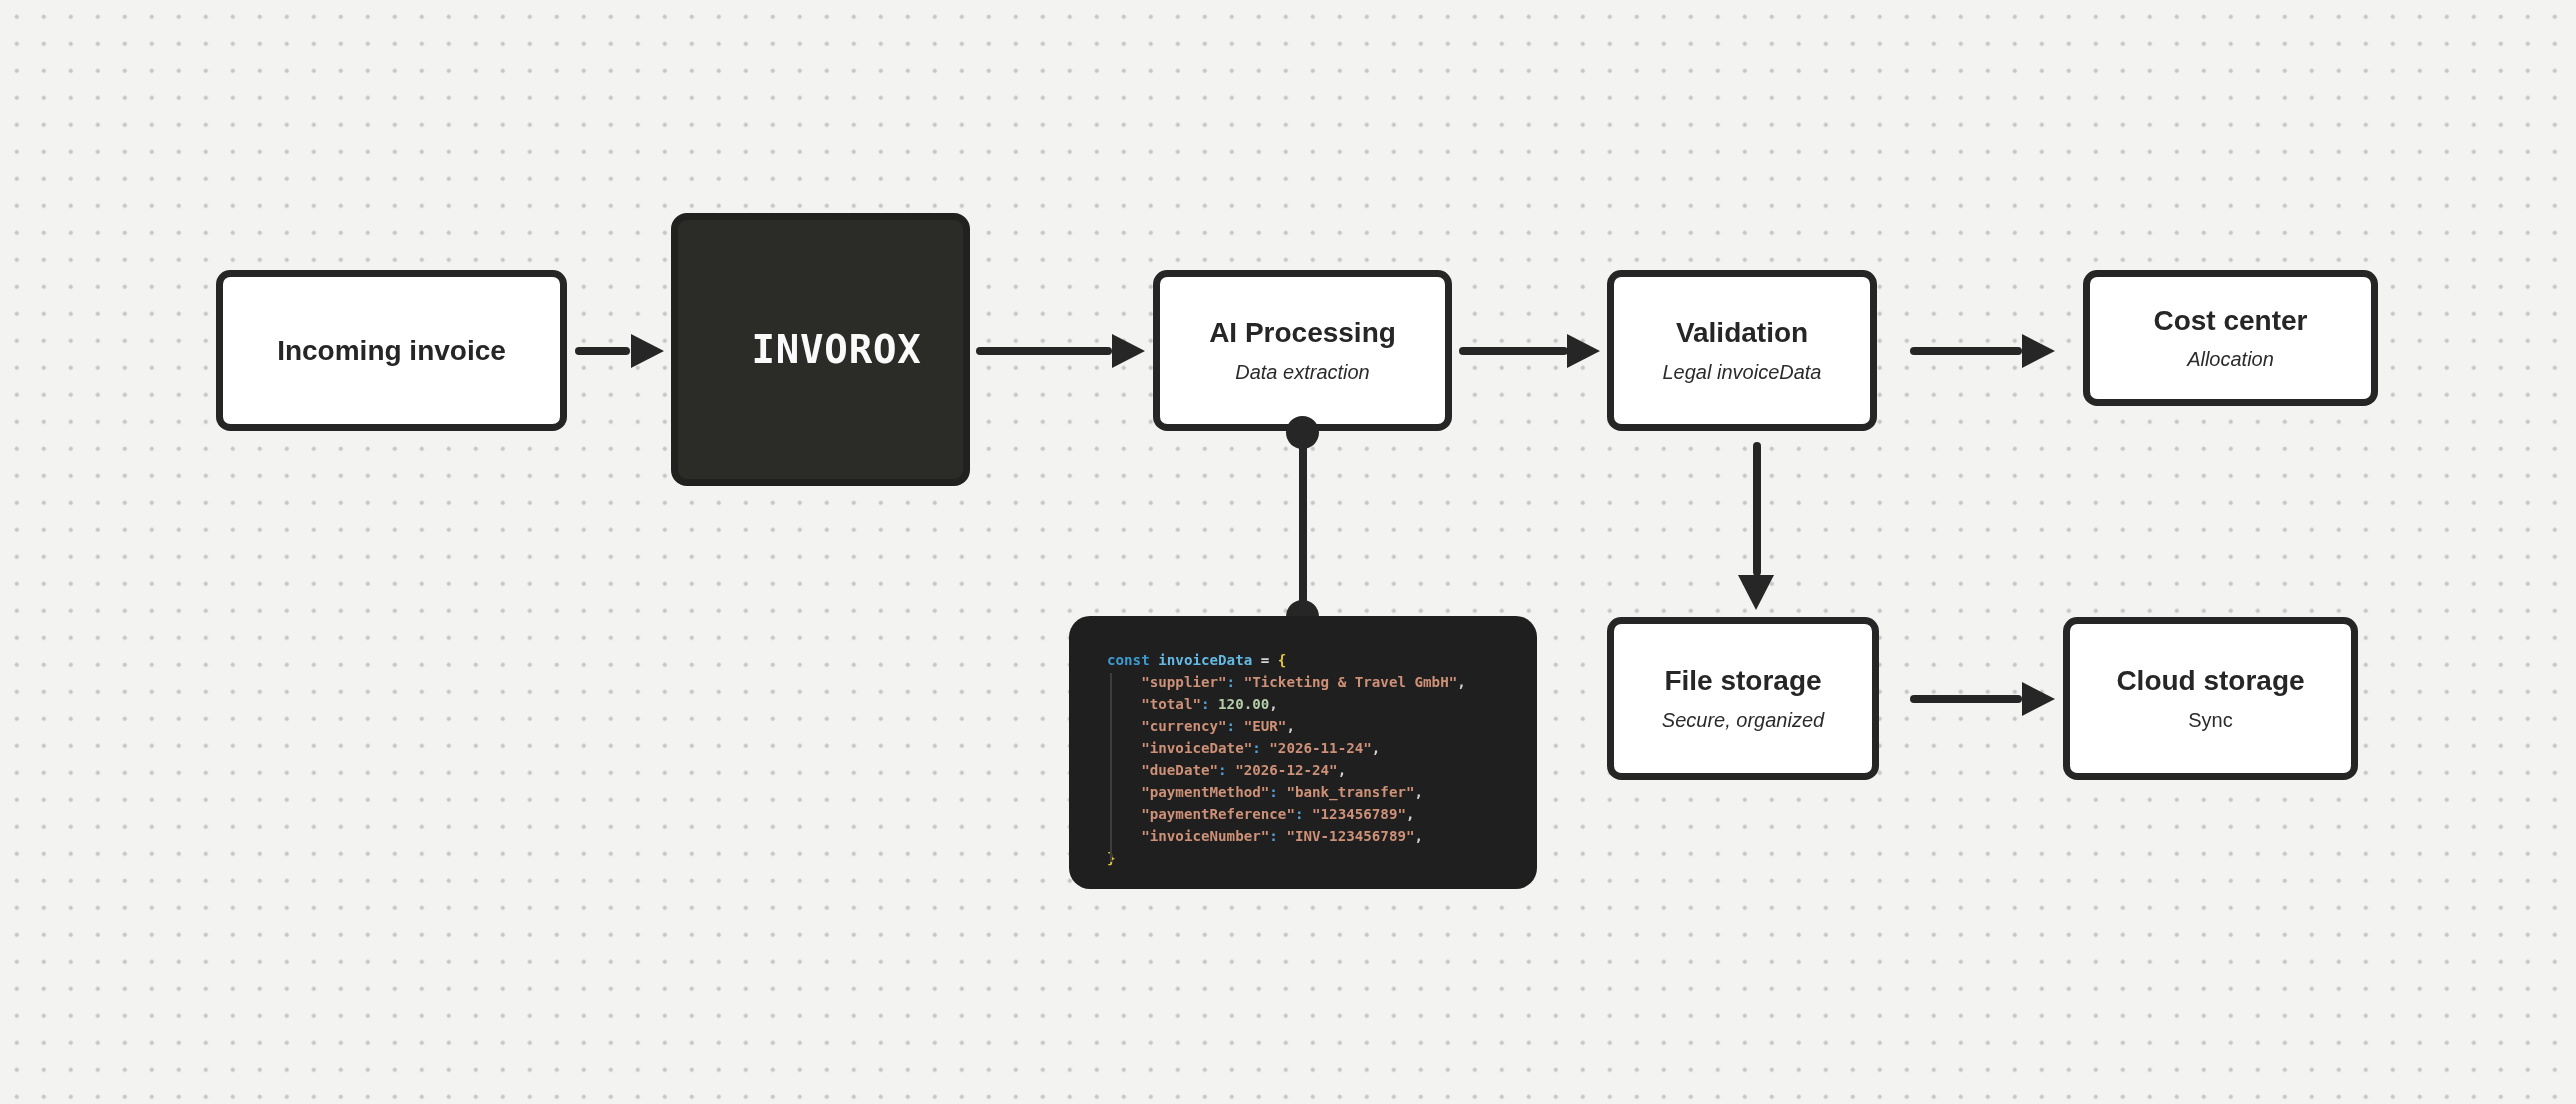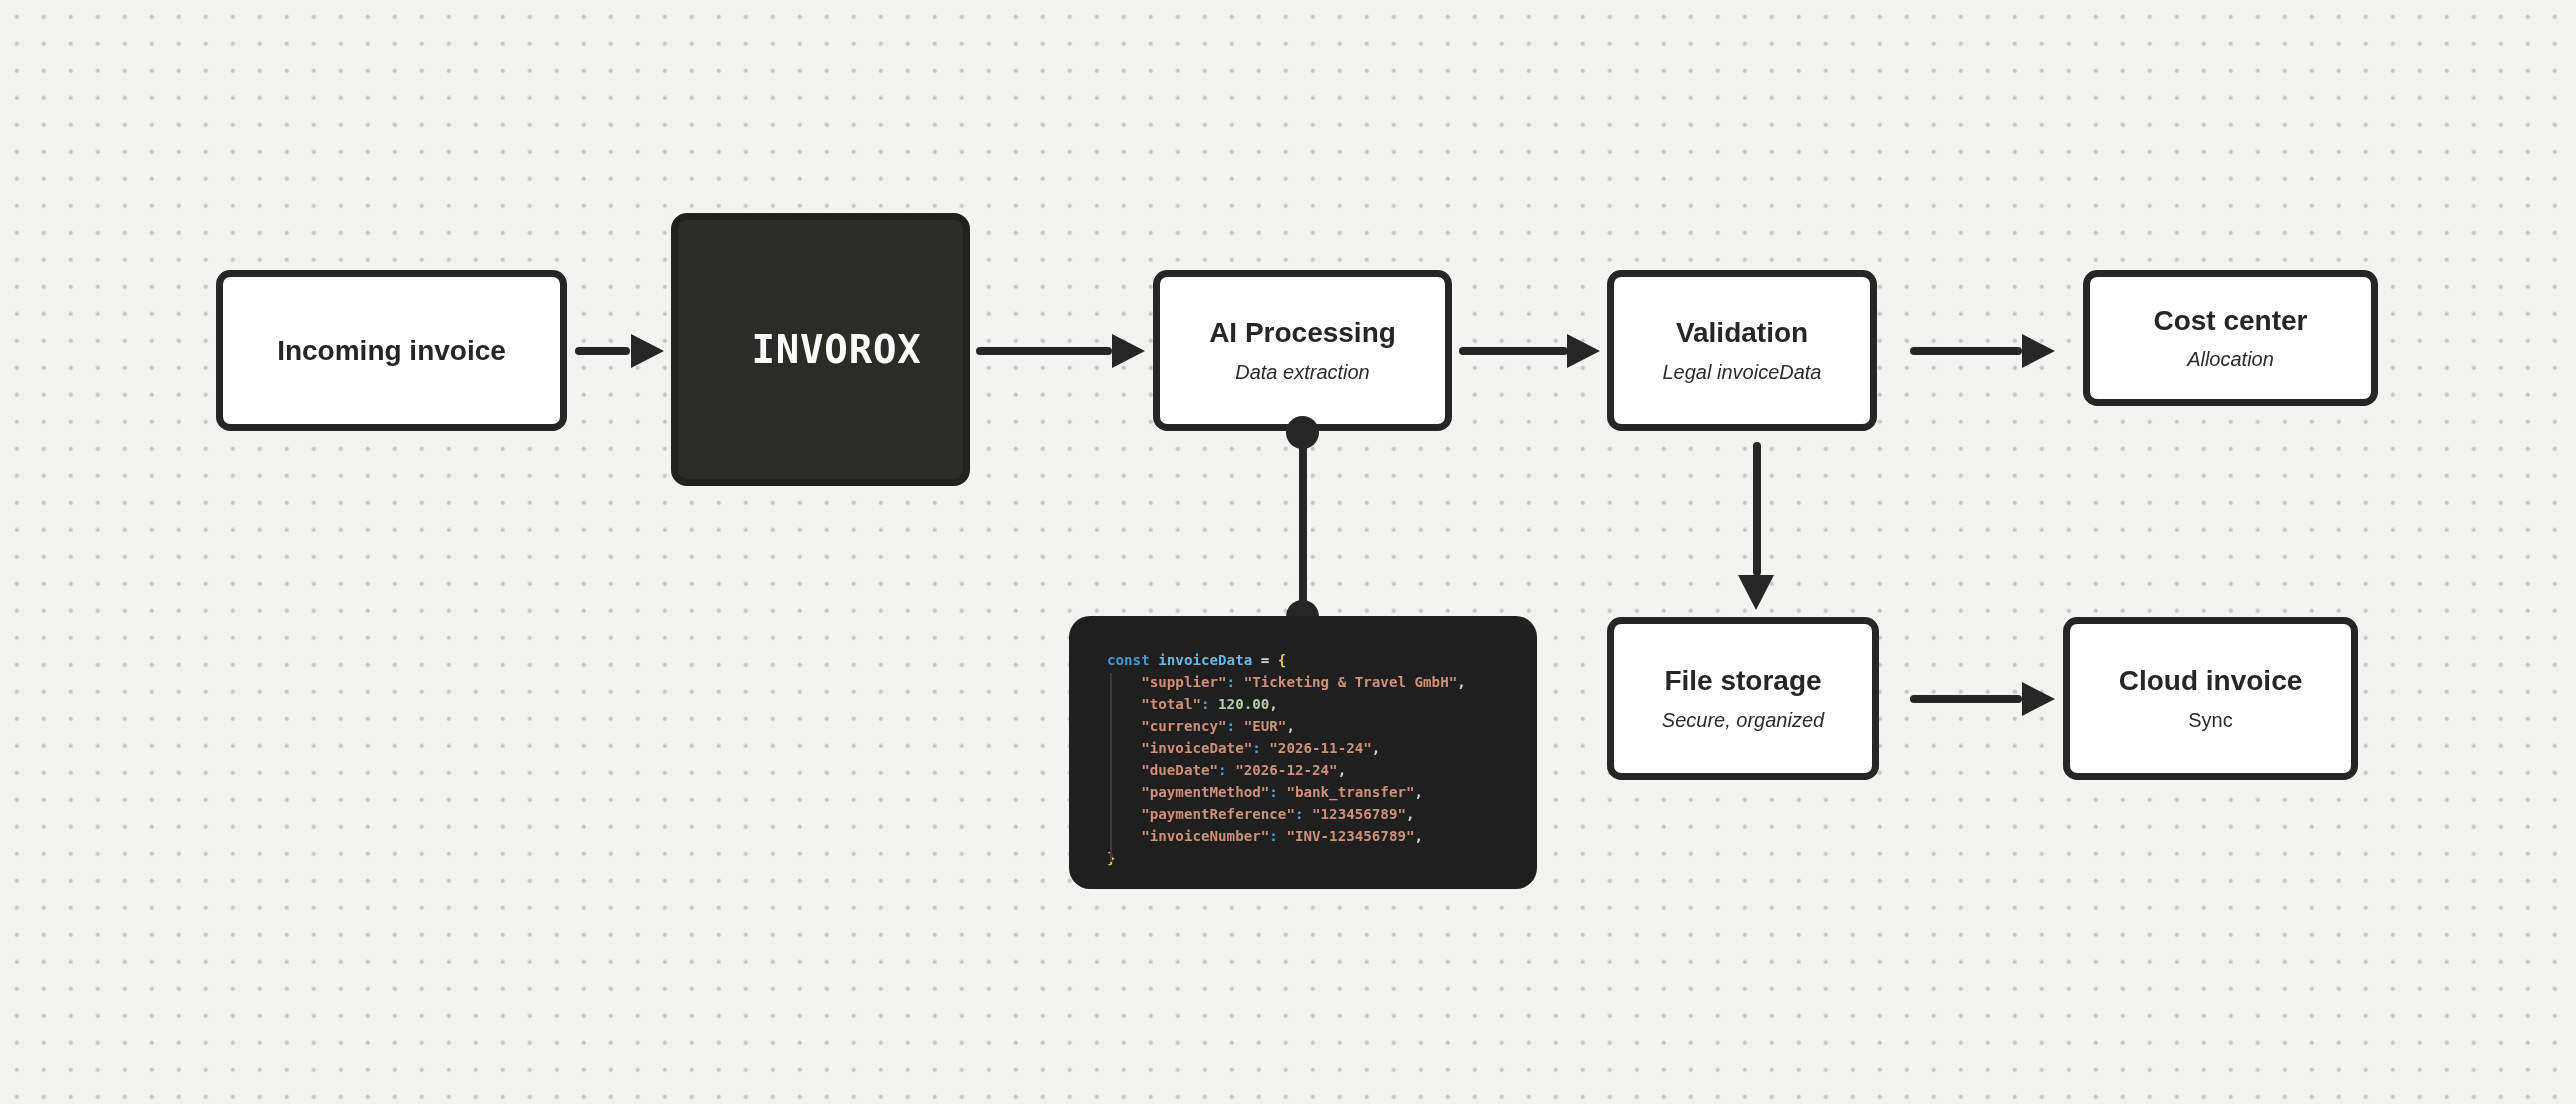--- a/index.html
+++ b/index.html
@@ -138,21 +138,21 @@
     <div class="title">Cost center</div>
     <div class="subtitle">Allocation</div>
   </div>
 
   <div class="node white" style="left:1607px; top:617px; width:272px; height:163px;">
     <div class="title">File storage</div>
     <div class="subtitle">Secure, organized</div>
   </div>
 
   <div class="node white" style="left:2063px; top:617px; width:295px; height:163px;">
-    <div class="title">Cloud invoice</div>
+    <div class="title">Cloud storage</div>
     <div class="subtitle upright">Sync</div>
   </div>
 
   <div class="hline" style="left:575px; top:347px; width:55px;"></div>
   <div class="head-r" style="left:631px; top:334px;"></div>
 
   <div class="hline" style="left:976px; top:347px; width:136px;"></div>
   <div class="head-r" style="left:1112px; top:334px;"></div>
 
   <div class="hline" style="left:1459px; top:347px; width:109px;"></div>

